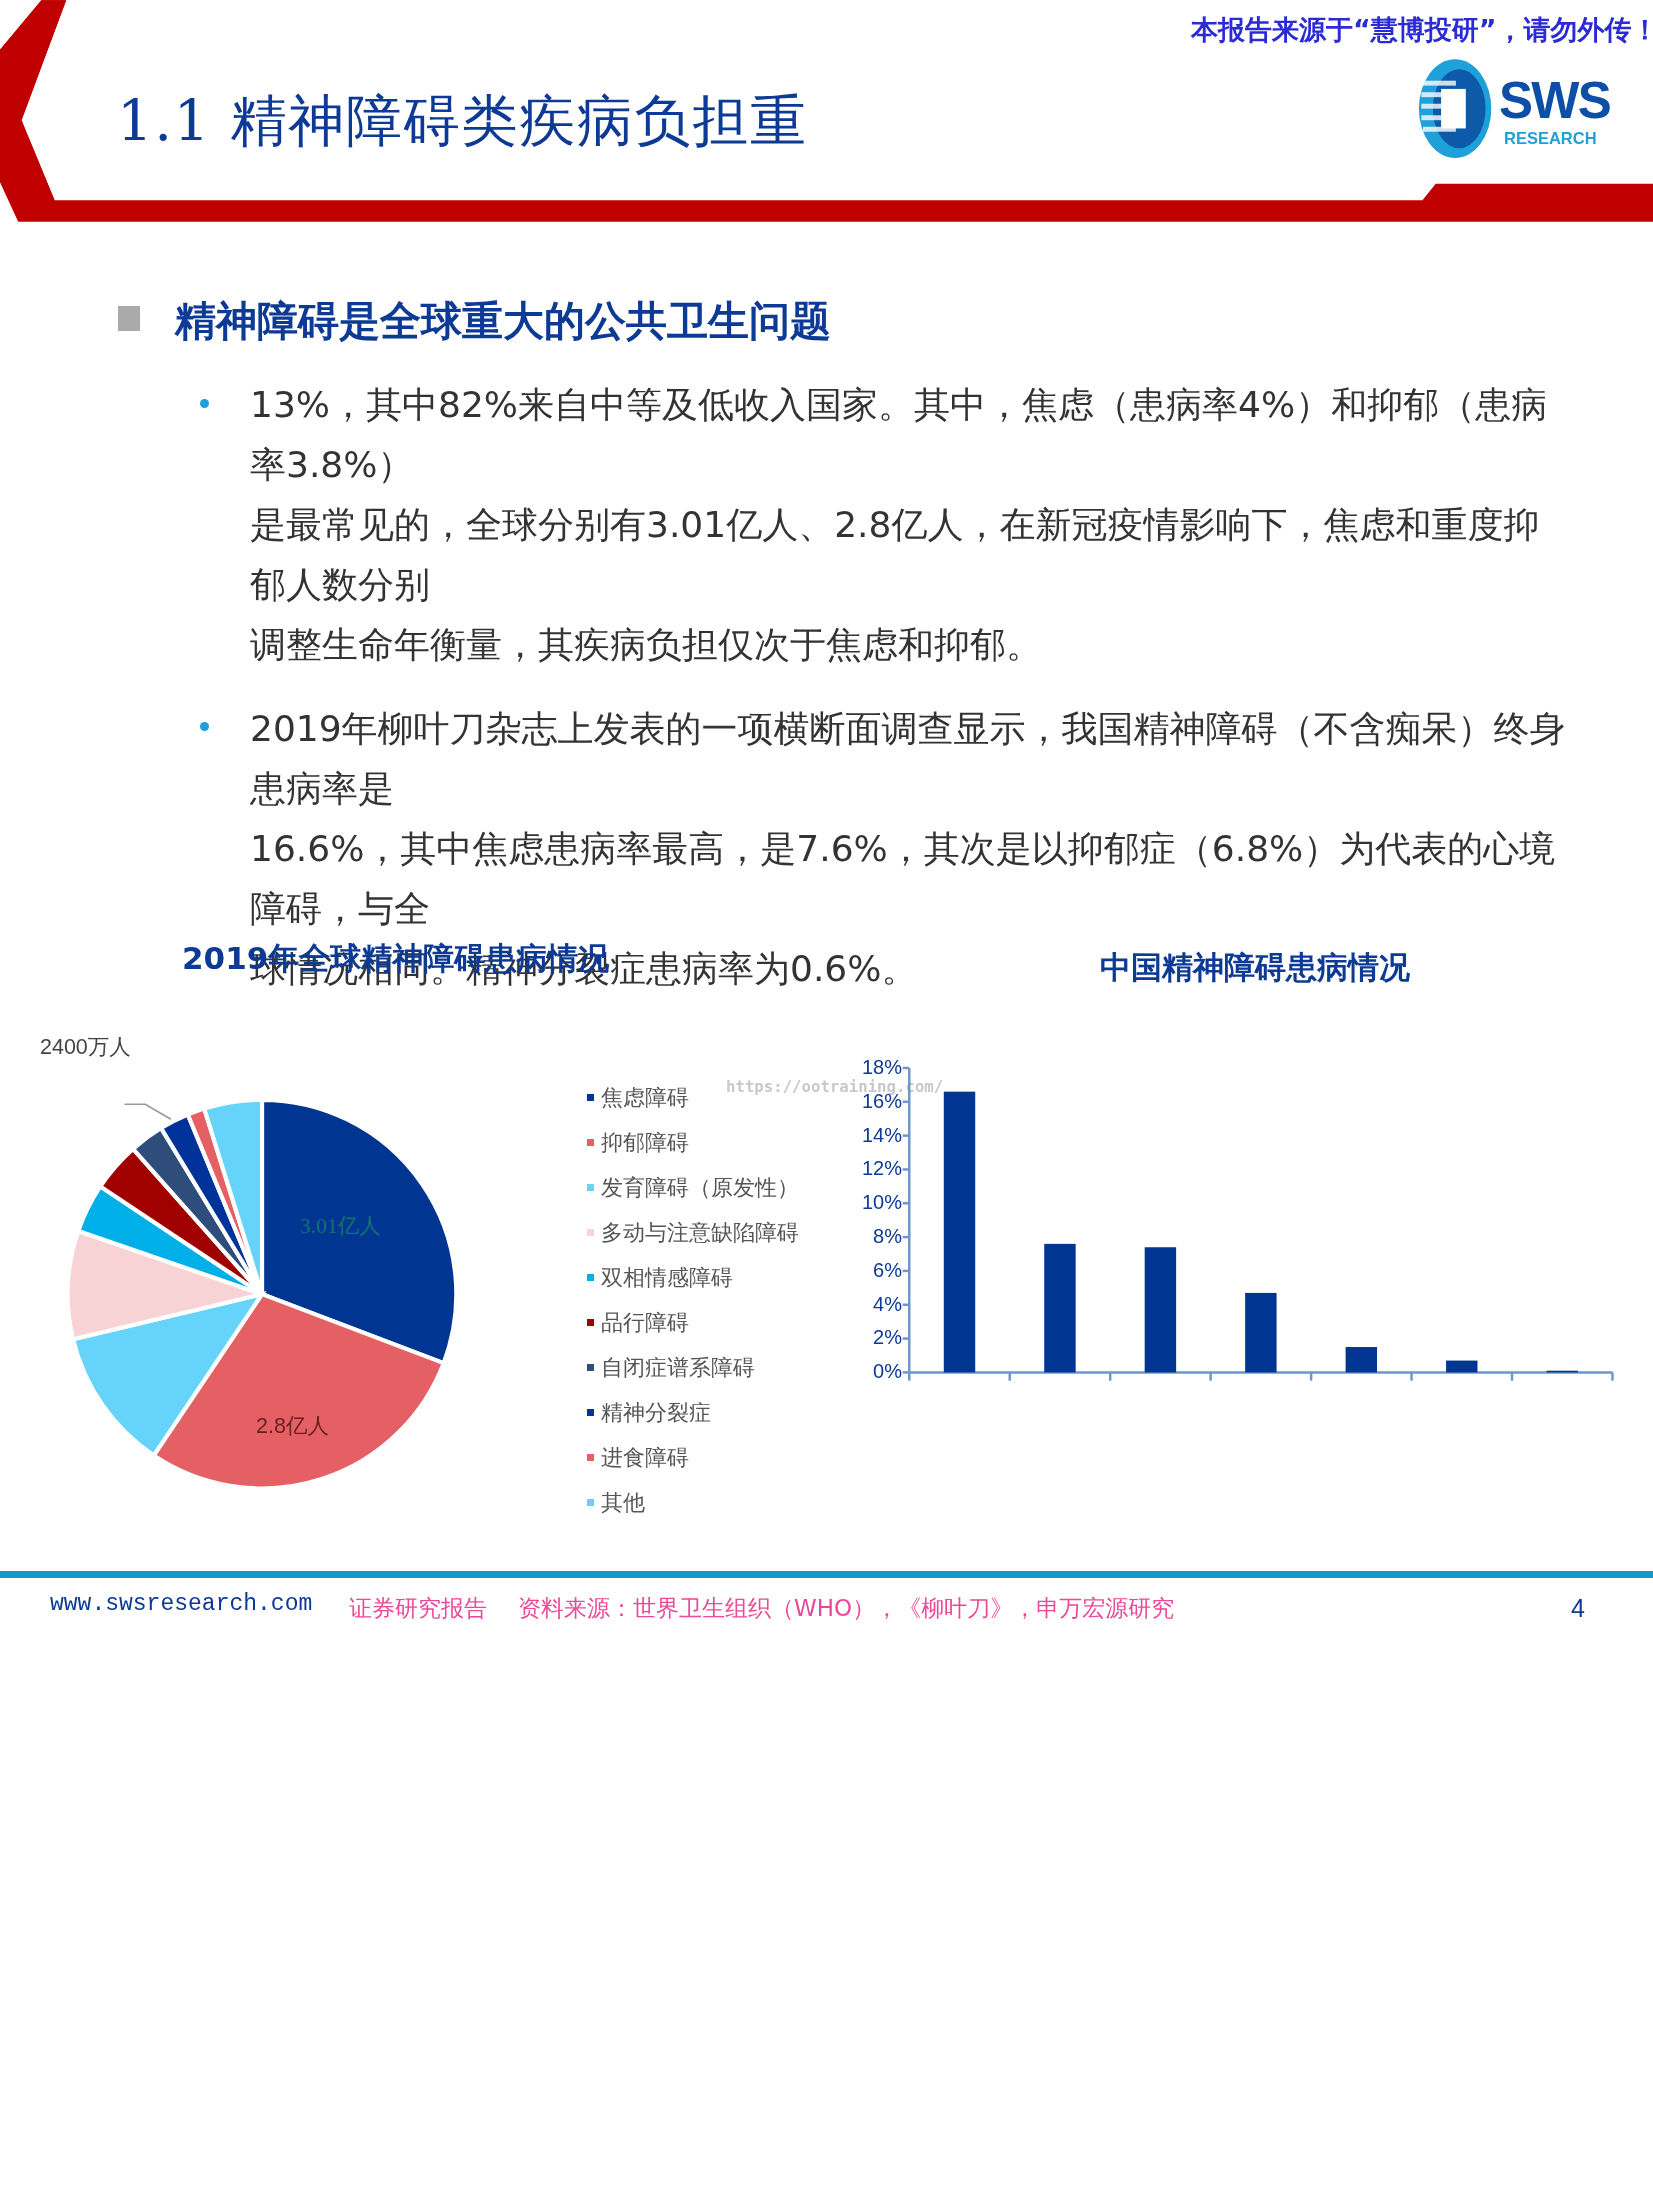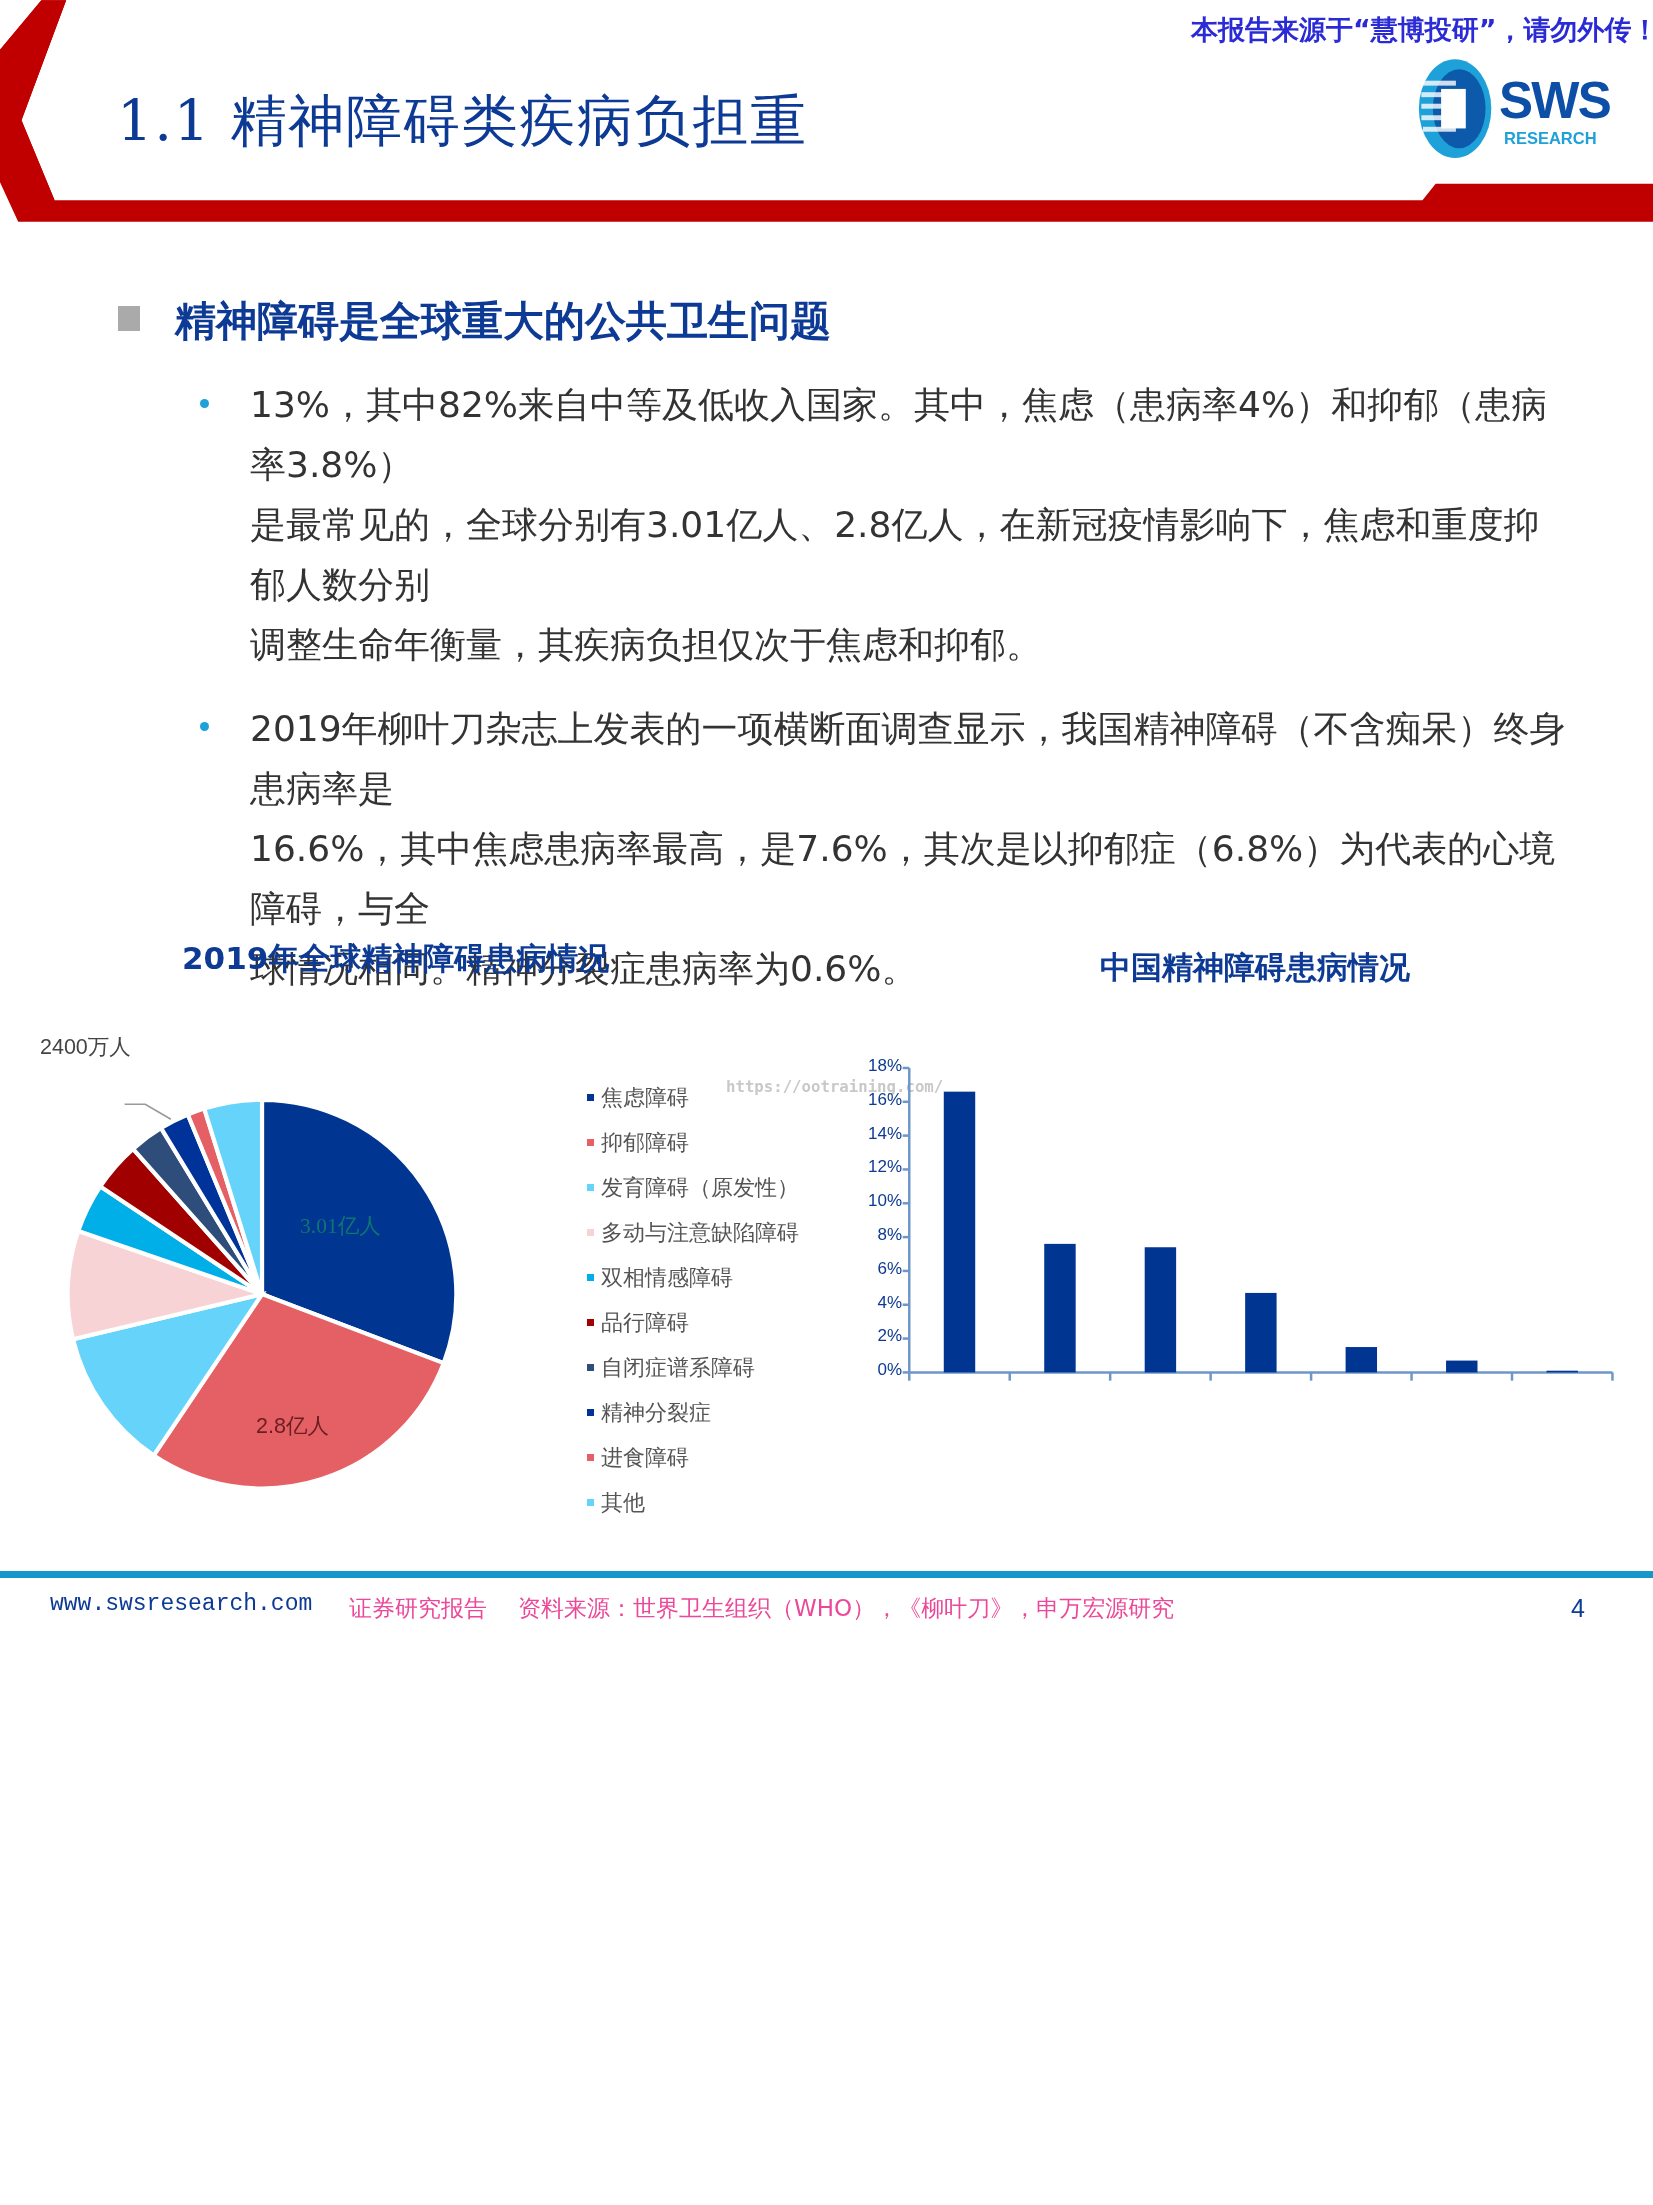--- a/index.html
+++ b/index.html
@@ -16,21 +16,21 @@
   .sec-marker { left: 118px; top: 306px; width: 21.5px; height: 25px; background: #aaaaaa; }
   .sec-title { left: 175px; top: 294px; font-size: 41px; font-weight: bold; color: #0d3a94; white-space: nowrap; }
   .bullet-dot { width: 9px; height: 9px; border-radius: 50%; background: #1ea0d8; }
   .para { left: 250px; width: 1323px; font-size: 36px; line-height: 60px; color: #333333; }
   
   .chart-title { font-size: 31px; font-weight: bold; color: #0d3a94; white-space: nowrap; }
   .legend { left: 587px; top: 1075px; }
   .legend-item { display: flex; align-items: center; height: 45px; font-size: 22px; color: #555555; white-space: nowrap; font-family: Liberation Serif, serif; }
   .legend-swatch { width: 7.4px; height: 7.4px; margin-right: 6.6px; }
   .watermark { left: 726px; top: 1077px; font-size: 15.7px; font-weight: bold; color: #c8c8c8; font-family: "DejaVu Sans Mono", monospace; white-space: nowrap; }
-  .ytick { font-size: 17px; color: #0d3a94; text-align: right; width: 50px; font-family: "Liberation Sans", sans-serif; }
+  .ytick { font-size: 20px; color: #0d3a94; text-align: right; width: 50px; font-family: "Liberation Sans", sans-serif; }
   
   .footer-rule { left: 0; top: 1571px; width: 1654px; height: 6.6px; background: #1796cc; }
   .footer-url { left: 50px; top: 1591px; font-size: 23px; color: #0d3a94; font-family: Liberation Mono, monospace; white-space: nowrap; }
   .footer-text { font-size: 23px; color: #ec4899; white-space: nowrap; }
   .page-num { left: 1571px; top: 1594px; font-size: 25px; color: #0d3a94; font-family: "Liberation Sans", sans-serif; }
 </style>
 </head>
 <body>
 
 <svg class="abs" style="left:0;top:0" width="1654" height="232" viewBox="0 0 2000 280">

